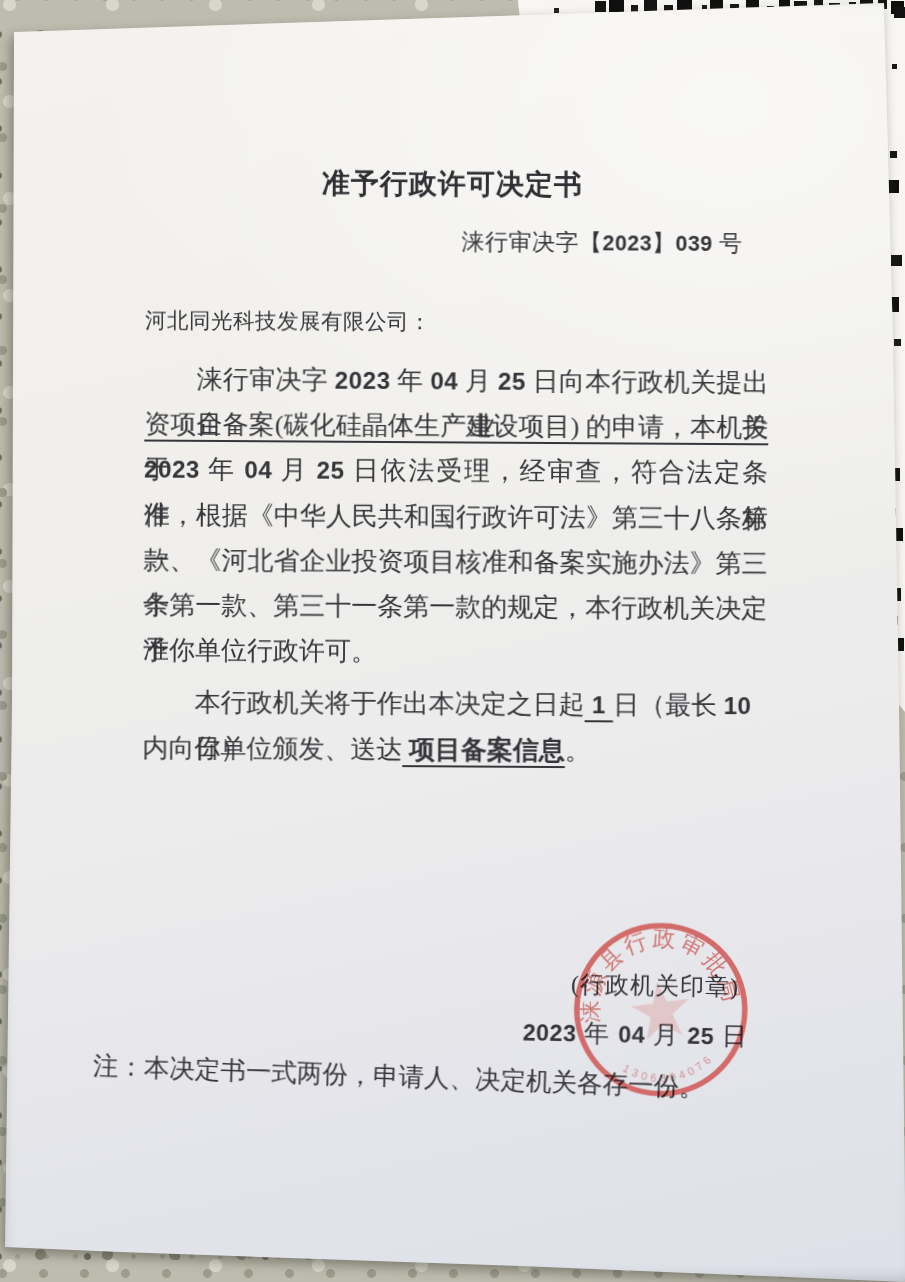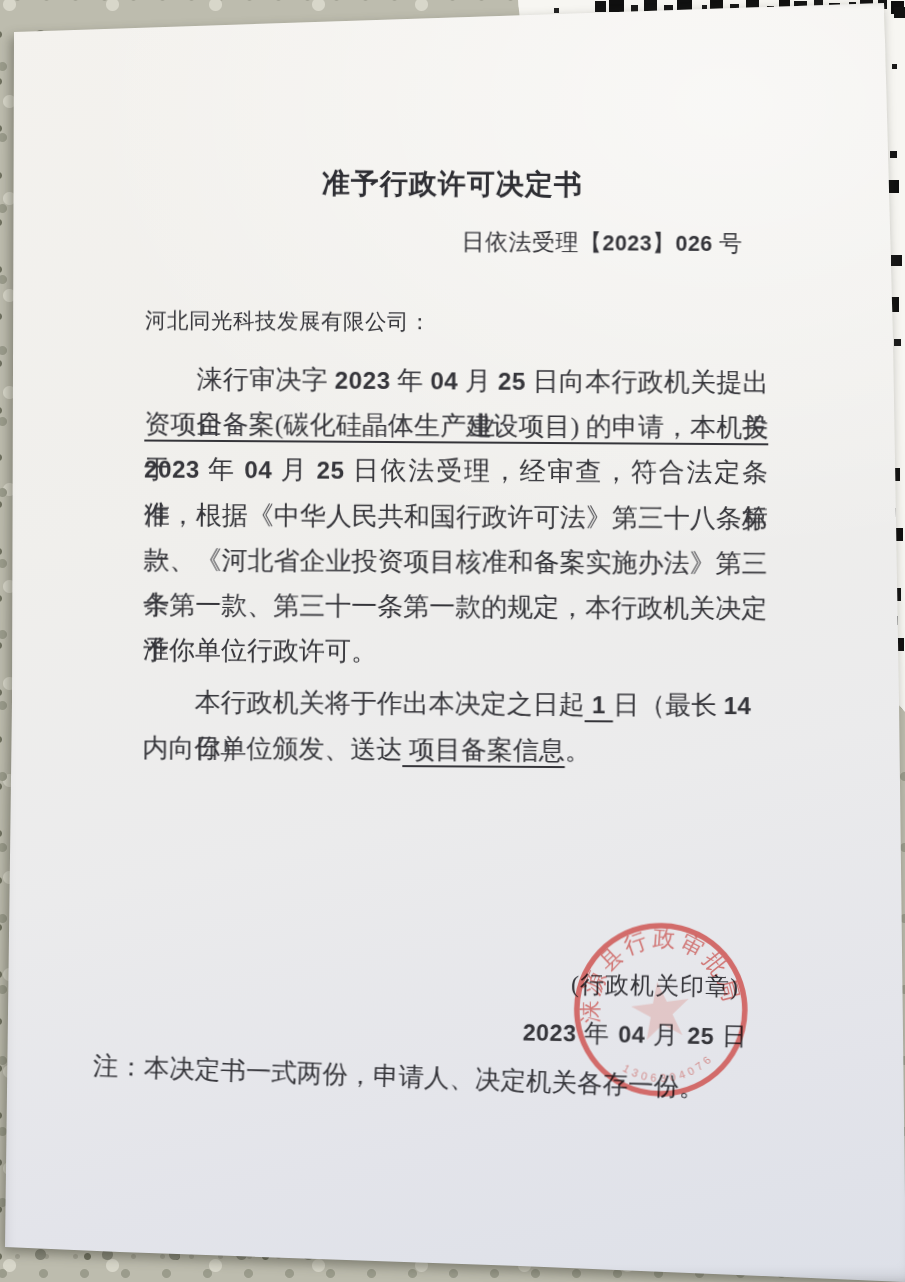--- a/index.html
+++ b/index.html
@@ -56,21 +56,21 @@
   .salutation{position:absolute;top:305px;left:146px;font-size:21.5px;letter-spacing:.5px;}
 
   .bodyblock{position:absolute;top:356px;left:146px;width:624px;font-size:26px;}
   .line{height:45.2px;line-height:45.2px;text-align:left;}
   .line.just{text-align:justify;text-align-last:justify;}
   .line.indent{padding-left:52px;}
   .line.gap{margin-top:7px;}
 
   .num{font-family:"Liberation Sans","DejaVu Sans",sans-serif;font-weight:700;font-size:.93em;letter-spacing:.5px;}
   .u{text-decoration:underline;text-underline-offset:7px;text-decoration-thickness:2px;}
-  .bold{font-weight:400;}
+  .bold{font-weight:700;}
 
   .stamp-label{position:absolute;top:966px;left:576px;font-size:24px;letter-spacing:1px;transform:rotate(.6deg);}
   .decision-date{position:absolute;top:1014px;left:528px;font-size:25px;letter-spacing:1.5px;transform:rotate(.8deg);}
   .footnote{position:absolute;top:1048px;left:99px;font-size:25.5px;transform:rotate(1.7deg);transform-origin:left top;}
 
   
   .seal{position:absolute;left:570px;top:910px;width:192px;height:192px;
     mix-blend-mode:multiply;opacity:.88;transform:rotate(-8deg);}
 </style>
 </head>
@@ -84,33 +84,33 @@
     <div class="mosaic mosaic-top"></div>
     <div class="mosaic mosaic-right"></div>
   </div>
 
   <div class="paper-wrap">
   <div class="paper">
     <div class="content">
 
       <div class="title">准予行政许可决定书</div>
 
-      <div class="docnum"><span>日依法受理【</span><span class="num">2023</span><span>】</span><span class="num">026</span><span> 号</span></div>
+      <div class="docnum"><span>涞行审决字【</span><span class="num">2023</span><span>】</span><span class="num">039</span><span> 号</span></div>
 
       <div class="salutation">河北同光科技发展有限公司：</div>
 
       <div class="bodyblock">
             <div class="line indent just"><span>涞行审决字 </span><span class="num">2023</span><span> 年 </span><span class="num">04</span><span> 月 </span><span class="num">25</span><span> 日向本行政机关提出</span><span class="u">企业投</span></div>
             <div class="line just"><span class="u">资项目备案(碳化硅晶体生产建设项目)</span><span> 的申请，本机关于</span></div>
             <div class="line just"><span class="num">2023</span><span> 年 </span><span class="num">04</span><span> 月 </span><span class="num">25</span><span> 日依法受理，经审查，符合法定条件、标</span></div>
             <div class="line just"><span>准，根据《中华人民共和国行政许可法》第三十八条第一</span></div>
             <div class="line just"><span>款、《河北省企业投资项目核准和备案实施办法》第三十</span></div>
             <div class="line just"><span>条第一款、第三十一条第一款的规定，本行政机关决定准</span></div>
             <div class="line"><span>予你单位行政许可。</span></div>
-            <div class="line indent gap"><span>本行政机关将于作出本决定之日起</span><span class="u num"> 1 </span><span>日（最长 </span><span class="num">14</span><span> 日）</span></div>
+            <div class="line indent gap"><span>本行政机关将于作出本决定之日起</span><span class="u num"> 1 </span><span>日（最长 </span><span class="num">10</span><span> 日）</span></div>
             <div class="line"><span>内向你单位颁发、送达</span><span class="u bold"> 项目备案信息</span><span>。</span></div>
           </div>
 
       <div class="stamp-label">(行政机关印章)</div>
 
       <div class="decision-date"><span class="num">2023</span><span> 年 </span><span class="num">04</span><span> 月 </span><span class="num">25</span><span> 日</span></div>
 
       <div class="footnote">注：本决定书一式两份，申请人、决定机关各存一份。</div>
 
       <svg class="seal" viewBox="0 0 192 192">

